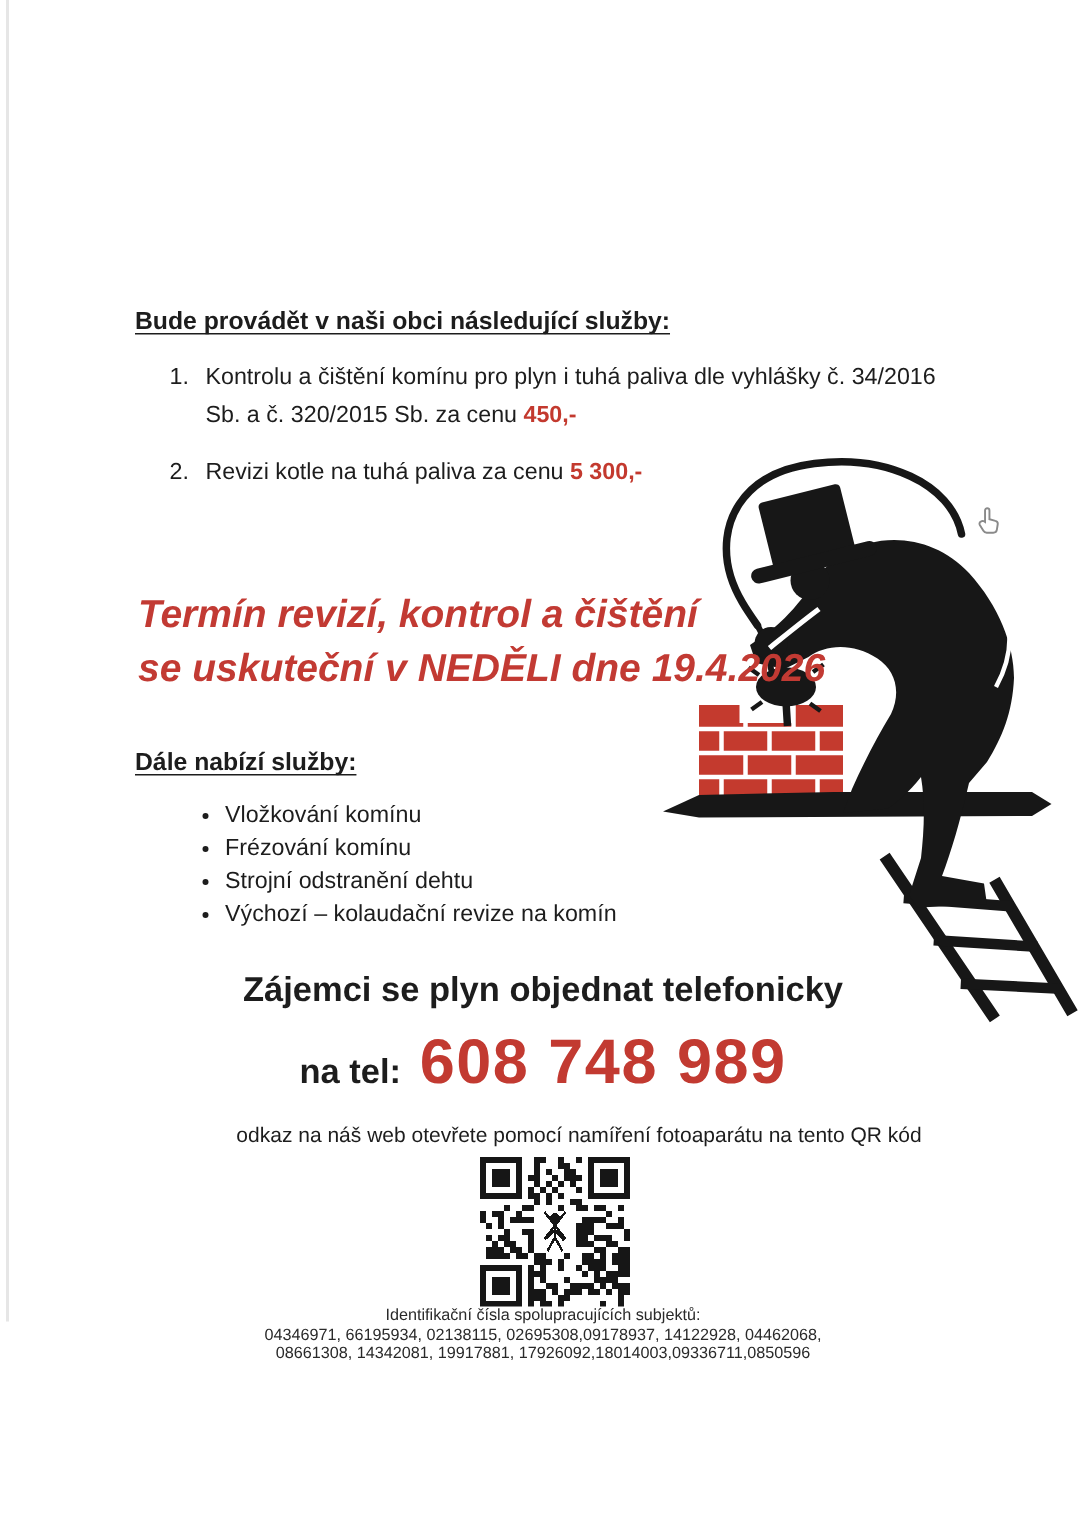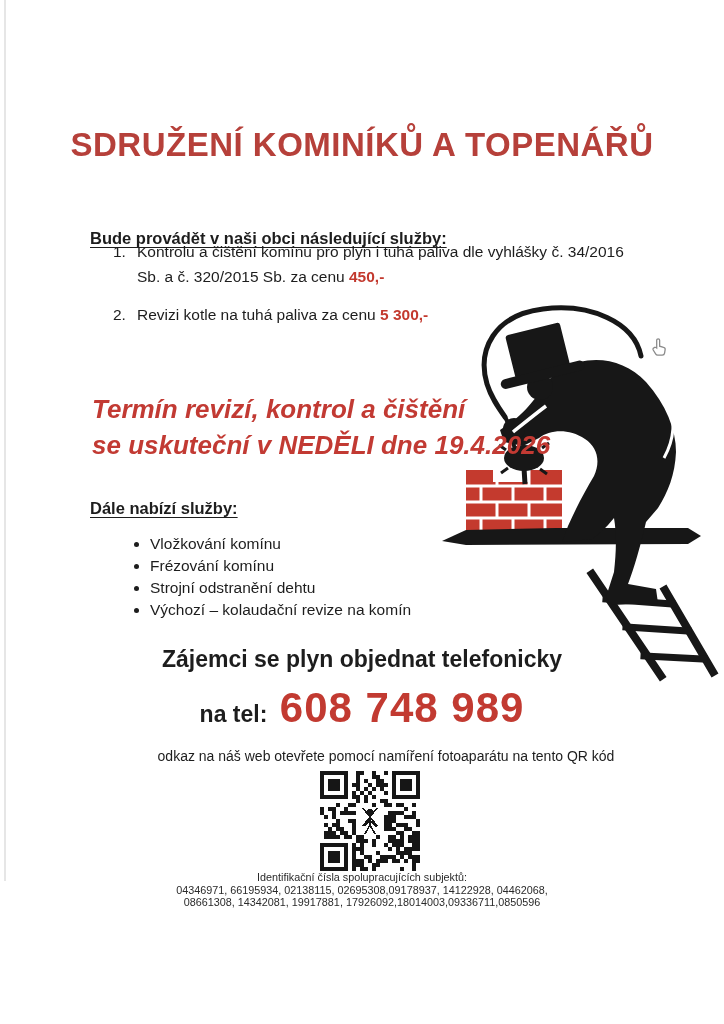--- a/index.html
+++ b/index.html
@@ -10,21 +10,21 @@
   }
   .scan-edge{position:absolute;left:4px;top:0;width:2px;height:86%;background:#e6e6e6;}
   
   .title{
     position:absolute;top:126px;left:0;right:0;margin:0;
     text-align:center;font-size:33px;font-weight:bold;letter-spacing:.5px;
     color:var(--title-red,#b6403a);z-index:2;
   }
   .intro{
     position:absolute;top:205px;left:90px;font-size:16.5px;font-weight:bold;
-    text-decoration:underline;text-underline-offset:3px;z-index:2;margin-top:24px;
+    text-decoration:underline;text-underline-offset:3px;z-index:2;
   }
   .numlist{position:absolute;top:239px;left:113px;width:515px;z-index:2;}
   .numitem{display:flex;font-size:15.5px;line-height:25px;}
   .numitem .num{width:24px;flex:0 0 24px;}
   .numitem.second{margin-top:13px;}
   .price{color:var(--price-red,#c3392e);font-weight:bold;}
   .schedule{
     position:absolute;top:379px;left:92px;z-index:2;
     font-size:26px;line-height:36px;font-weight:bold;font-style:italic;
     color:var(--schedule-red,#c23a33);
@@ -140,21 +140,20 @@
       </g>
     </g>
   </svg>
 
   <div class="cursor">
     <svg viewBox="0 0 24 24">
       <path d="M10 2c.9 0 1.6.7 1.6 1.6V10l4.3 1.2c1.2.3 1.9 1.4 1.7 2.6l-.6 3.8c-.2 1.3-1.3 2.2-2.6 2.2H9.6c-1 0-1.9-.5-2.4-1.4l-2.6-4.2c-.5-.9-.2-2 .7-2.4l.8-.4c.5-.2 1.1-.2 1.5.1l.8.5V3.6C8.4 2.7 9.1 2 10 2z" fill="#ffffff" stroke="#8a8a8a" stroke-width="1.4"></path>
     </svg>
   </div>
 
-  <h1 class="title">SDRUŽENÍ KOMINÍKŮ A TOPENÁŘŮ</h1>
 
   <div class="intro">Bude provádět v naši obci následující služby:</div>
 
   <div class="numlist">
     <div class="numitem">
       <span class="num">1.</span>
       <span class="itxt"><span>Kontrolu a čištění komínu pro plyn i tuhá paliva dle vyhlášky č. 34/2016 Sb. a č. 320/2015 Sb. za cenu </span><span class="price">450,-</span></span>
     </div>
     <div class="numitem second">
       <span class="num">2.</span>

